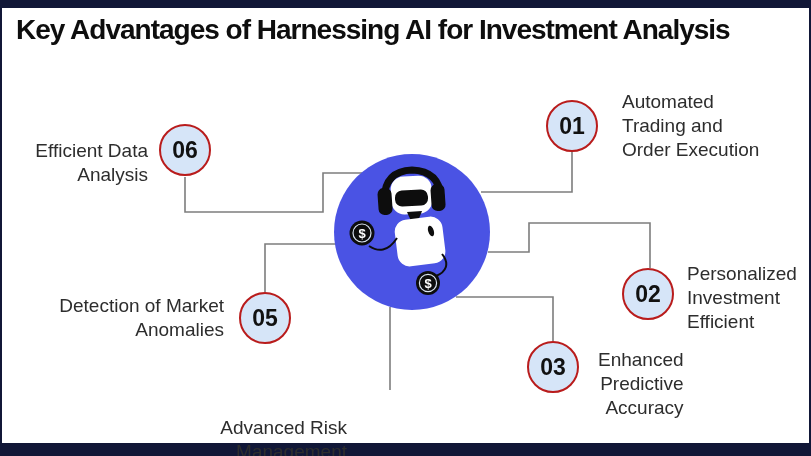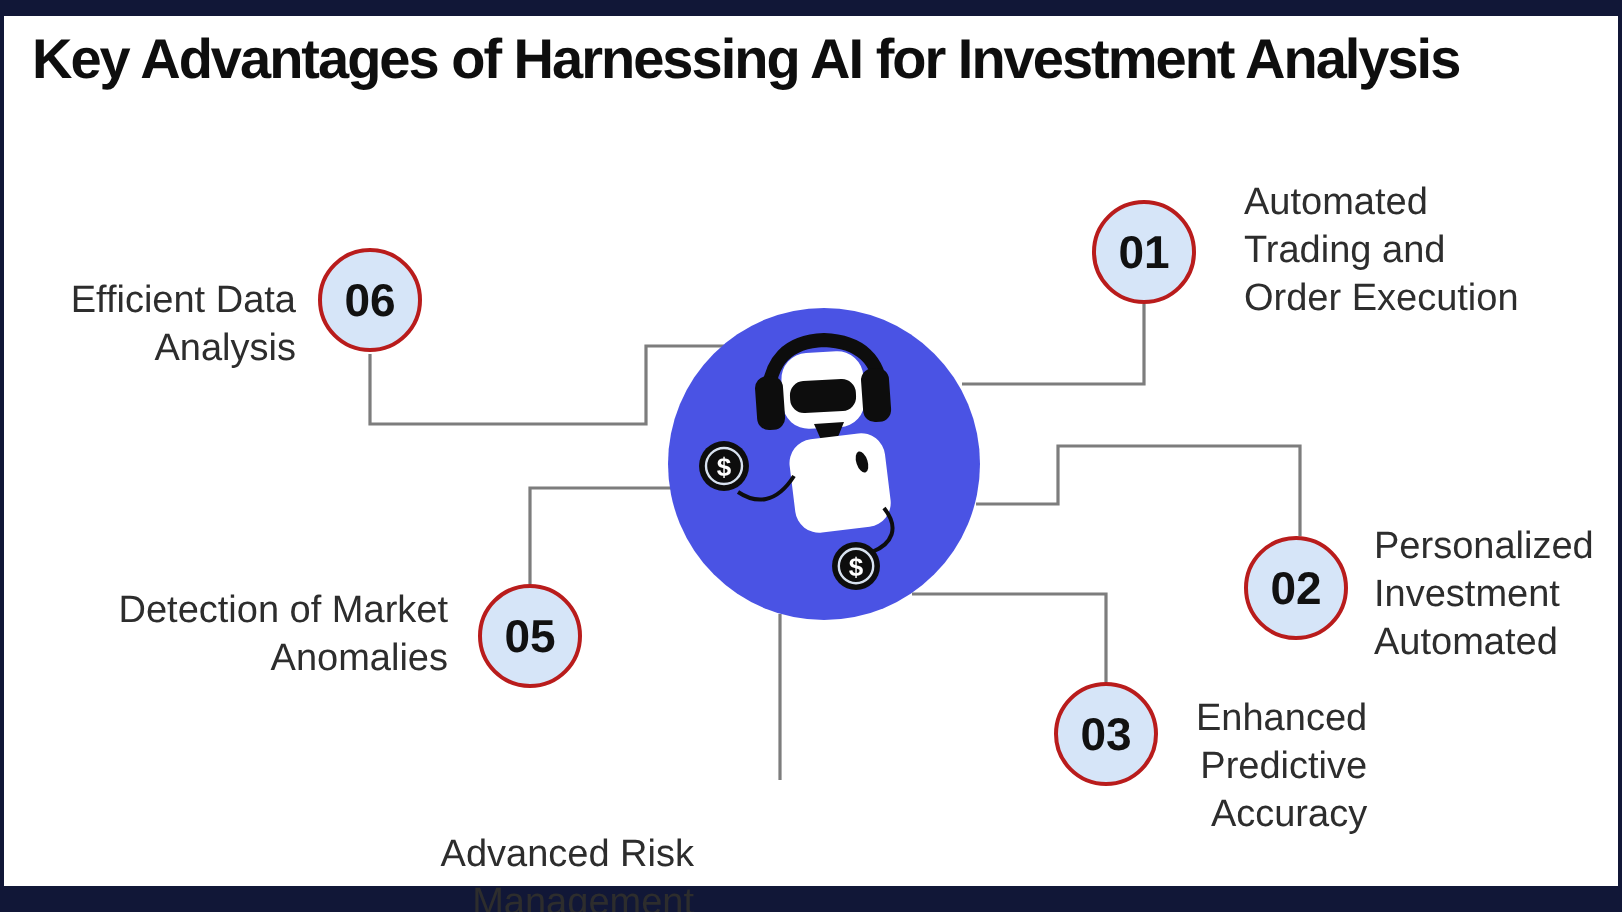--- a/index.html
+++ b/index.html
@@ -104,21 +104,21 @@
   <div class="badge badge-02">02</div>
   <div class="badge badge-03">03</div>
   <div class="badge badge-05">05</div>
   <div class="badge badge-06">06</div>
 
   <div class="label label-01">Automated
 Trading and
 Order Execution</div>
   <div class="label label-02">Personalized
 Investment
-Automated</div>
+Efficient</div>
   <div class="label label-03">Enhanced
 Predictive
 Accuracy</div>
   <div class="label label-left label-04">Advanced Risk
 Management</div>
   <div class="label label-left label-05">Detection of Market
 Anomalies</div>
   <div class="label label-left label-06">Efficient Data
 Analysis</div>
 

